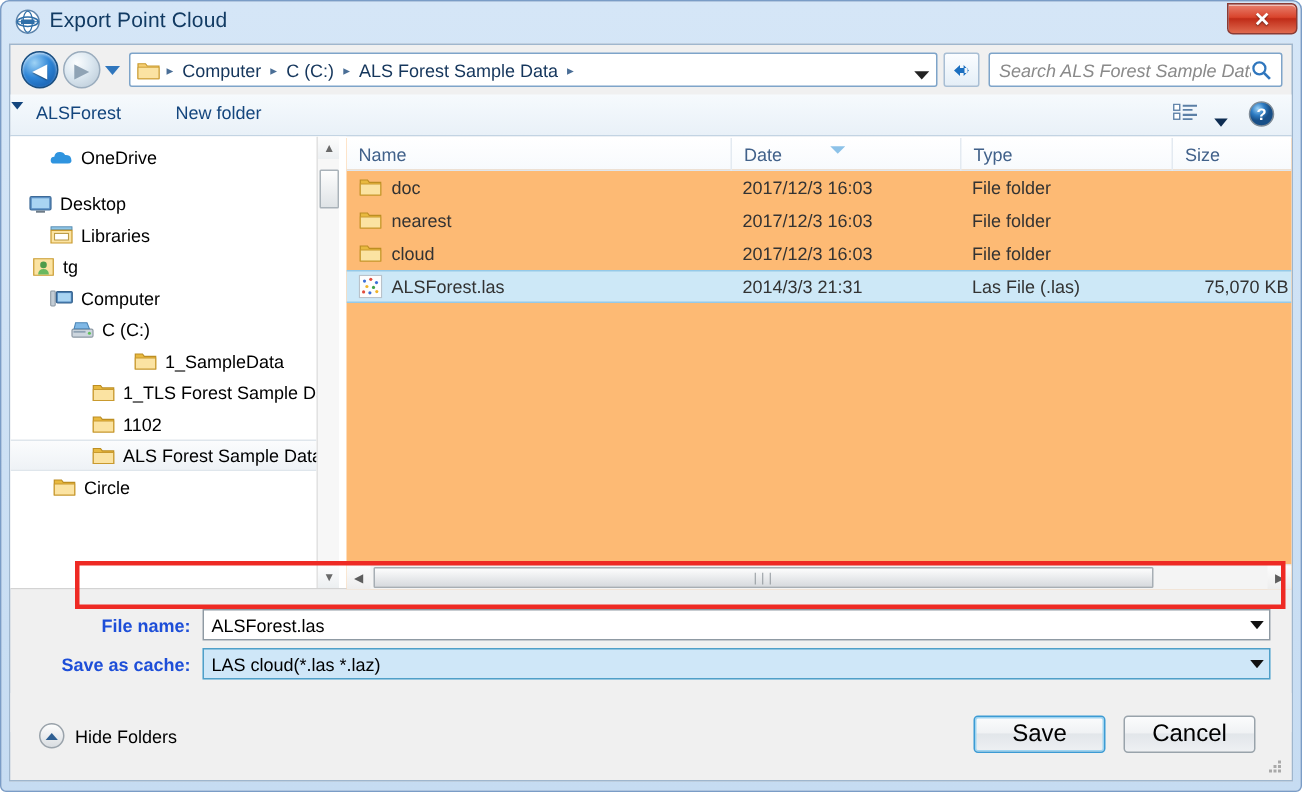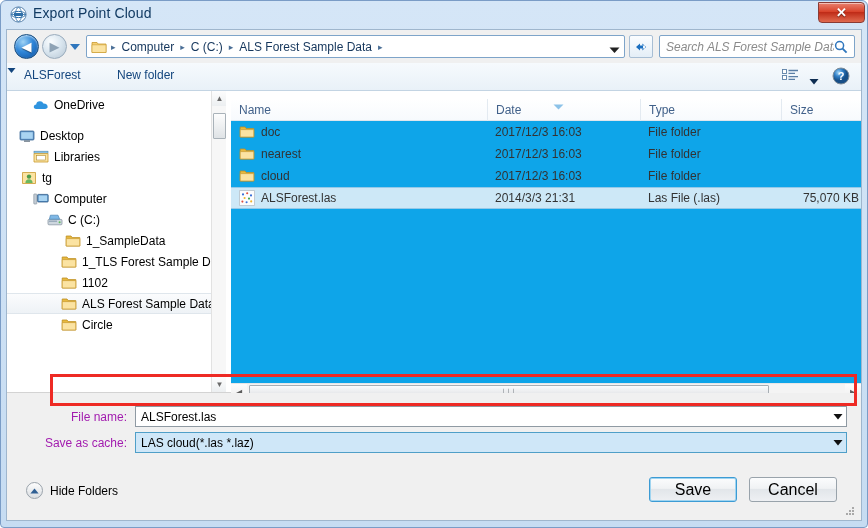--- a/index.html
+++ b/index.html
@@ -177,22 +177,22 @@
     background:linear-gradient(180deg,#fdfdfd,#dfe3e6);
     border:1px solid #a9b2b9; border-radius:1px; cursor:pointer;
   }
   .split {
     position:absolute; left:219px; top:0; width:5px; height:100%;
     background:#ffffff; cursor:col-resize;
   }
 
   
   .list-pane {
-    position:absolute; left:224px; top:8px; right:0; height:100%;
-    background:#0ea5e9; overflow:hidden;
+    position:absolute; left:224px; top:1px; right:0; height:100%;
+    background:#fdba74; overflow:hidden;
   }
   .col-head {
     position:absolute; left:0; top:0; right:0; height:22px;
     background:linear-gradient(180deg,#ffffff 0%, #f7fafd 100%);
     border-bottom:1px solid #dfe6ed;
   }
   .col-cell {
     position:absolute; top:0; height:22px; line-height:22px;
     font-size:12px; color:#41618a; padding-left:8px;
     border-left:1px solid #e3eaf1; cursor:pointer; white-space:nowrap;
@@ -234,22 +234,23 @@
     display:flex; align-items:center; justify-content:center;
   }
   .hs-grip { color:#8e949a; font-size:8px; letter-spacing:1px; }
 
   
   .formarea {
     position:absolute; left:0; top:363px; right:0; height:95px;
     background:#f0f0f0;
   }
   .field-label {
-    position:absolute; font-size:12px; color:#a21caf; text-align:right;
+    position:absolute; font-size:12px; color:#1d4ed8; text-align:right;
     white-space:nowrap;
+    font-weight:bold;
   }
   .field-box {
     position:absolute; height:21px;
     border:1px solid #8f9aa3; background:#ffffff;
     display:flex; align-items:center;
   }
   .field-box.tinted { background:#cfe7f8; border-color:#4f9fc8; }
   .field-val {
     flex:1; padding-left:5px; font-size:12px; color:#000; white-space:nowrap;
     overflow:hidden;
@@ -477,21 +478,21 @@
               <svg width="16" height="16" viewBox="0 0 16 16">
                 <rect x="1" y="7.4" width="14" height="5.4" rx="1" fill="#cdd6de" stroke="#8c98a3" stroke-width=".8"></rect>
                 <rect x="2" y="8.6" width="8" height="1.2" fill="#8fa2b3"></rect>
                 <circle cx="12.6" cy="10.2" r="1" fill="#5fbf5a"></circle>
                 <path d="M3.4 3.2 L11 3.2 L12.6 7.2 L2.4 7.2 Z" fill="#7fb8e6" stroke="#4c85b5" stroke-width=".7"></path>
               </svg>
             </span>
             <span>C (C:)</span>
           </div>
 
-          <div class="tree-row" style="padding-left:58px">
+          <div class="tree-row" style="padding-left:82px">
             <span class="tree-ico">
               <svg width="16" height="16" viewBox="0 0 16 16">
                 <path d="M1.2 3 L6 3 L7.2 4.6 L14.8 4.6 L14.8 13 L1.2 13 Z" fill="#e8b93f" stroke="#bd8e22" stroke-width=".8"></path>
                 <path d="M1.2 5.6 L14.8 5.6 L14.8 13 L1.2 13 Z" fill="#fbe3a2" stroke="#c99a2e" stroke-width=".7"></path>
               </svg>
             </span>
             <span>1_SampleData</span>
           </div>
 
           <div class="tree-row" style="padding-left:54px">
@@ -518,21 +519,21 @@
           <div class="tree-row selected" style="padding-left:54px">
             <span class="tree-ico">
               <svg width="16" height="16" viewBox="0 0 16 16">
                 <path d="M1.2 3 L6 3 L7.2 4.6 L14.8 4.6 L14.8 13 L1.2 13 Z" fill="#e8b93f" stroke="#bd8e22" stroke-width=".8"></path>
                 <path d="M1.2 5.6 L14.8 5.6 L14.8 13 L1.2 13 Z" fill="#fbe3a2" stroke="#c99a2e" stroke-width=".7"></path>
               </svg>
             </span>
             <span>ALS Forest Sample Data</span>
           </div>
 
-          <div class="tree-row" style="padding-left:54px">
+          <div class="tree-row" style="padding-left:28px">
             <span class="tree-ico">
               <svg width="16" height="16" viewBox="0 0 16 16">
                 <path d="M1.2 3 L6 3 L7.2 4.6 L14.8 4.6 L14.8 13 L1.2 13 Z" fill="#e8b93f" stroke="#bd8e22" stroke-width=".8"></path>
                 <path d="M1.2 5.6 L14.8 5.6 L14.8 13 L1.2 13 Z" fill="#fbe3a2" stroke="#c99a2e" stroke-width=".7"></path>
               </svg>
             </span>
             <span>Circle</span>
           </div>
         </div>
 

